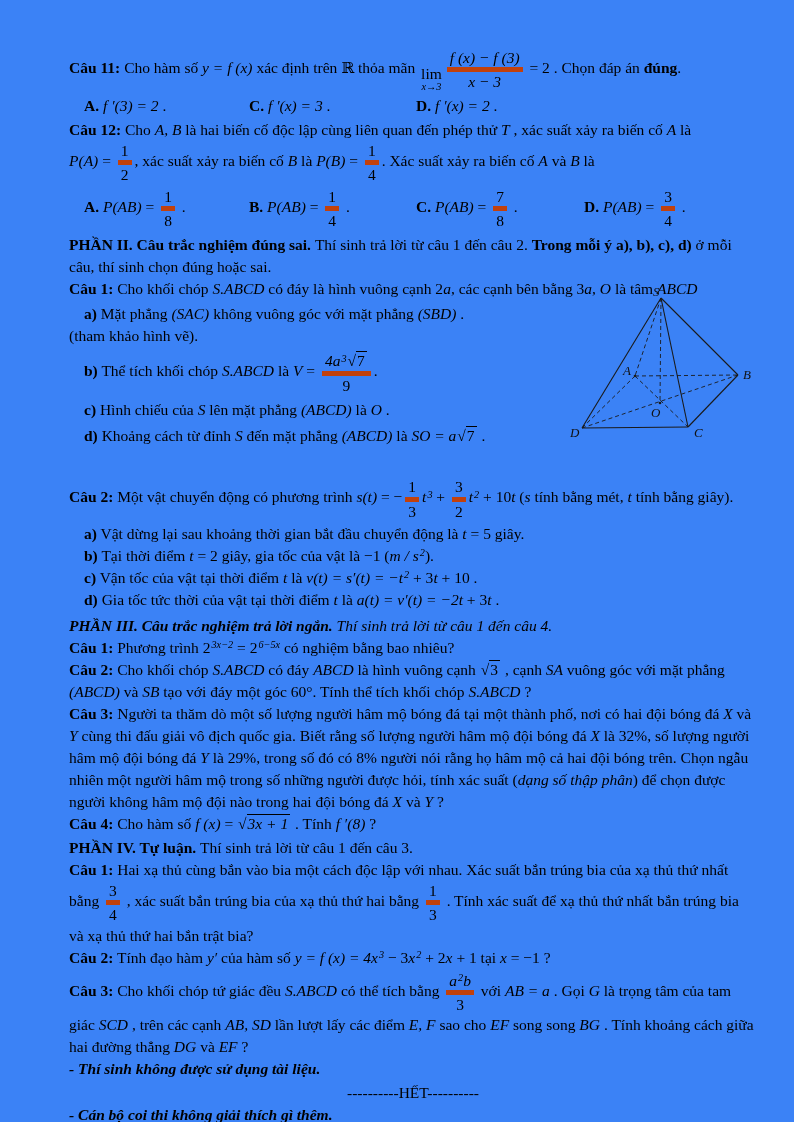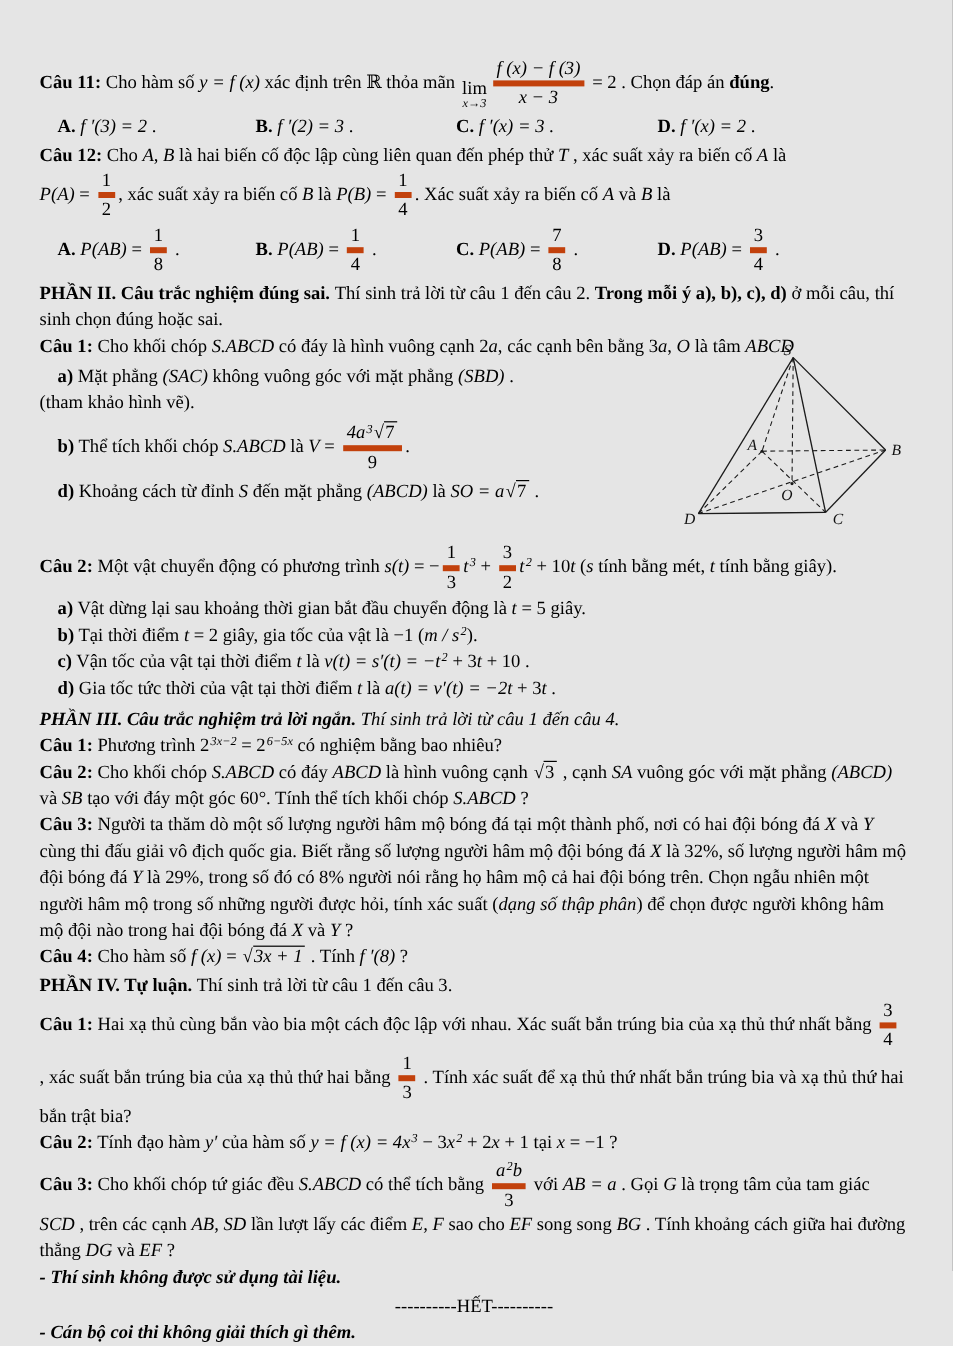--- a/index.html
+++ b/index.html
@@ -1,26 +1,26 @@
 <!DOCTYPE html>
 <html><head>
 <meta charset="utf-8">
 <style>
   html,body{margin:0;padding:0;background:#888;}
   .page{
     position:relative;
     width:794px;height:1122px;
     margin:0 auto;
-    background:#e5e5e5;
+    background:#3b82f6;
     color:#000;
     font-family:"Liberation Serif", "DejaVu Serif", serif;
     font-size:15.5px;
     line-height:1.42;
     box-sizing:border-box;
-    padding:42px 37px 0 33px;
+    padding:42px 37px 0 69px;
     overflow:hidden;
   }
   .block{margin:0;}
   .b{font-weight:bold;}
   .i{font-style:italic;}
   .ind{padding-left:15px;}
   .narrow{max-width:505px;}
   .sup{font-size:66%;position:relative;top:-0.48em;margin-left:1px;}
   .frac{
     display:inline-flex;flex-direction:column;
@@ -68,21 +68,20 @@
   <div>
       <div class="block" style="margin-top: 4px;"><span class="b">Câu 11:</span><span> Cho hàm số </span><span class="i">y = f (x)</span><span> xác định trên ℝ thỏa mãn </span><span class="lim">
           <span class="limtop">lim</span>
           <span class="limsub">x→3</span>
         </span><span class="frac">
           <span class="num"><span class="i">f (x) − f (3)</span></span>
           <span class="den"><span class="i">x − 3</span></span>
         </span><span> = 2 . Chọn đáp án </span><span class="b">đúng</span><span>.</span></div>
       <div class="block opts">
         <span class="cell"><span class="b">A. </span><span class="i">f ′(3) = 2</span><span> .</span></span>
-        <span class="cell"><span class="b">B. </span><span class="i">f ′(2) = 3</span><span> .</span></span>
         <span class="cell"><span class="b">C. </span><span class="i">f ′(x) = 3</span><span> .</span></span>
         <span class="cell"><span class="b">D. </span><span class="i">f ′(x) = 2</span><span> .</span></span>
       </div>
       <div class="block"><span class="b">Câu 12:</span><span> Cho </span><span class="i">A, B</span><span> là hai biến cố độc lập cùng liên quan đến phép thử </span><span class="i">T</span><span> , xác suất xảy ra biến cố </span><span class="i">A</span><span> là</span></div>
       <div class="block"><span class="i">P(A)</span><span> = </span><span class="frac">
           <span class="num"><span>1</span></span>
           <span class="den"><span>2</span></span>
         </span><span>, xác suất xảy ra biến cố </span><span class="i">B</span><span> là </span><span class="i">P(B)</span><span> = </span><span class="frac">
           <span class="num"><span>1</span></span>
           <span class="den"><span>4</span></span>
@@ -106,20 +105,21 @@
           </span><span> .</span></span>
       </div>
       <div class="block" style="margin-top: 4px;"><span class="b">PHẦN II. Câu trắc nghiệm đúng sai. </span><span>Thí sinh trả lời từ câu 1 đến câu 2. </span><span class="b">Trong mỗi ý a), b), c), d)</span><span> ở mỗi câu, thí sinh chọn đúng hoặc sai.</span></div>
       <div class="block"><span class="b">Câu 1:</span><span> Cho khối chóp </span><span class="i">S.ABCD</span><span> có đáy là hình vuông cạnh 2</span><span class="i">a</span><span>, các cạnh bên bằng 3</span><span class="i">a</span><span>, </span><span class="i">O</span><span> là tâm </span><span class="i">ABCD</span></div>
       <div class="block ind narrow" style="margin-top: 3px;"><span class="b">a)</span><span> Mặt phẳng </span><span class="i">(SAC)</span><span> không vuông góc với mặt phẳng </span><span class="i">(SBD)</span><span> .</span></div>
       <div class="block"><span>(tham khảo hình vẽ).</span></div>
       <div class="block ind narrow" style="margin-top: 4px;"><span class="b">b)</span><span> Thể tích khối chóp </span><span class="i">S.ABCD</span><span> là </span><span class="i">V</span><span> = </span><span class="frac">
           <span class="num"><span class="i">4a</span><span class="i sup">3</span><span class="sqrt"><span class="rsym">√</span><span class="rad"><span>7</span></span></span></span>
           <span class="den"><span>9</span></span>
         </span><span>.</span></div>
+      <div class="block ind narrow" style="margin-top: 4px;"><span class="b">c)</span><span> Hình chiếu của </span><span class="i">S</span><span> lên mặt phẳng </span><span class="i">(ABCD)</span><span> là </span><span class="i">O</span><span> .</span></div>
       <div class="block ind narrow" style="margin-top: 4px;"><span class="b">d)</span><span> Khoảng cách từ đỉnh </span><span class="i">S</span><span> đến mặt phẳng </span><span class="i">(ABCD)</span><span> là </span><span class="i">SO = a</span><span class="sqrt"><span class="rsym">√</span><span class="rad"><span>7</span></span></span><span> .</span></div>
       <div class="block" style="margin-top: 30px;"><span class="b">Câu 2:</span><span> Một vật chuyển động có phương trình </span><span class="i">s(t)</span><span> = −</span><span class="frac">
           <span class="num"><span>1</span></span>
           <span class="den"><span>3</span></span>
         </span><span class="i">t</span><span class="i sup">3</span><span> + </span><span class="frac">
           <span class="num"><span>3</span></span>
           <span class="den"><span>2</span></span>
         </span><span class="i">t</span><span class="i sup">2</span><span> + 10</span><span class="i">t</span><span>  (</span><span class="i">s</span><span> tính bằng mét, </span><span class="i">t</span><span> tính bằng giây).</span></div>
       <div class="block ind" style="margin-top: 2px;"><span class="b">a)</span><span> Vật dừng lại sau khoảng thời gian bắt đầu chuyển động là </span><span class="i">t</span><span> = 5  giây.</span></div>
       <div class="block ind"><span class="b">b)</span><span> Tại thời điểm </span><span class="i">t</span><span> = 2  giây, gia tốc của vật là −1 (</span><span class="i">m / s</span><span class="i sup">2</span><span>).</span></div>

